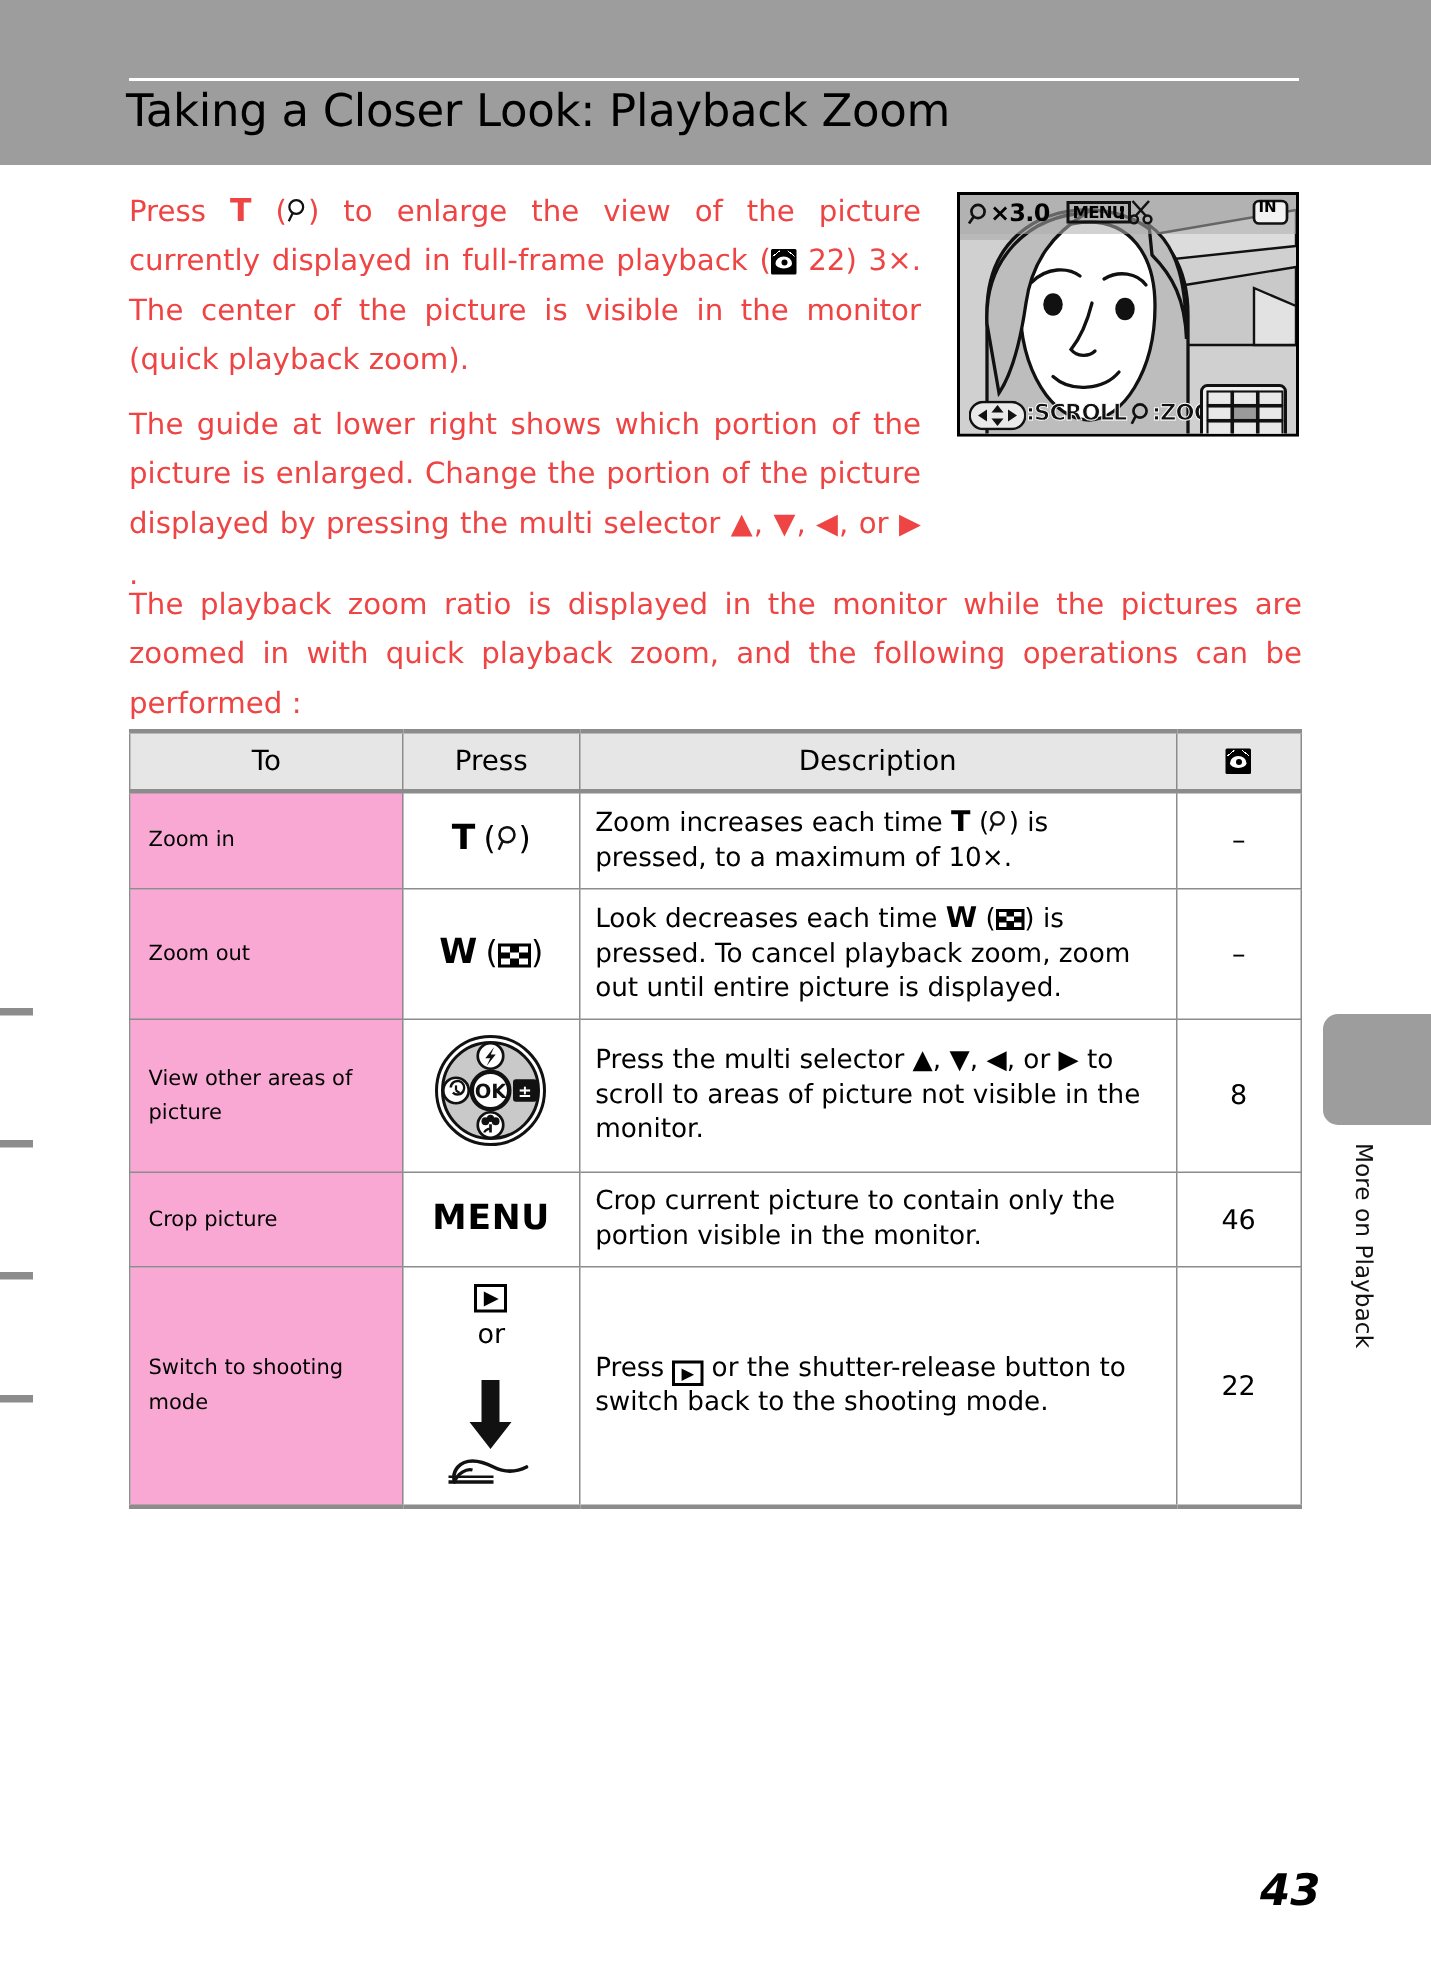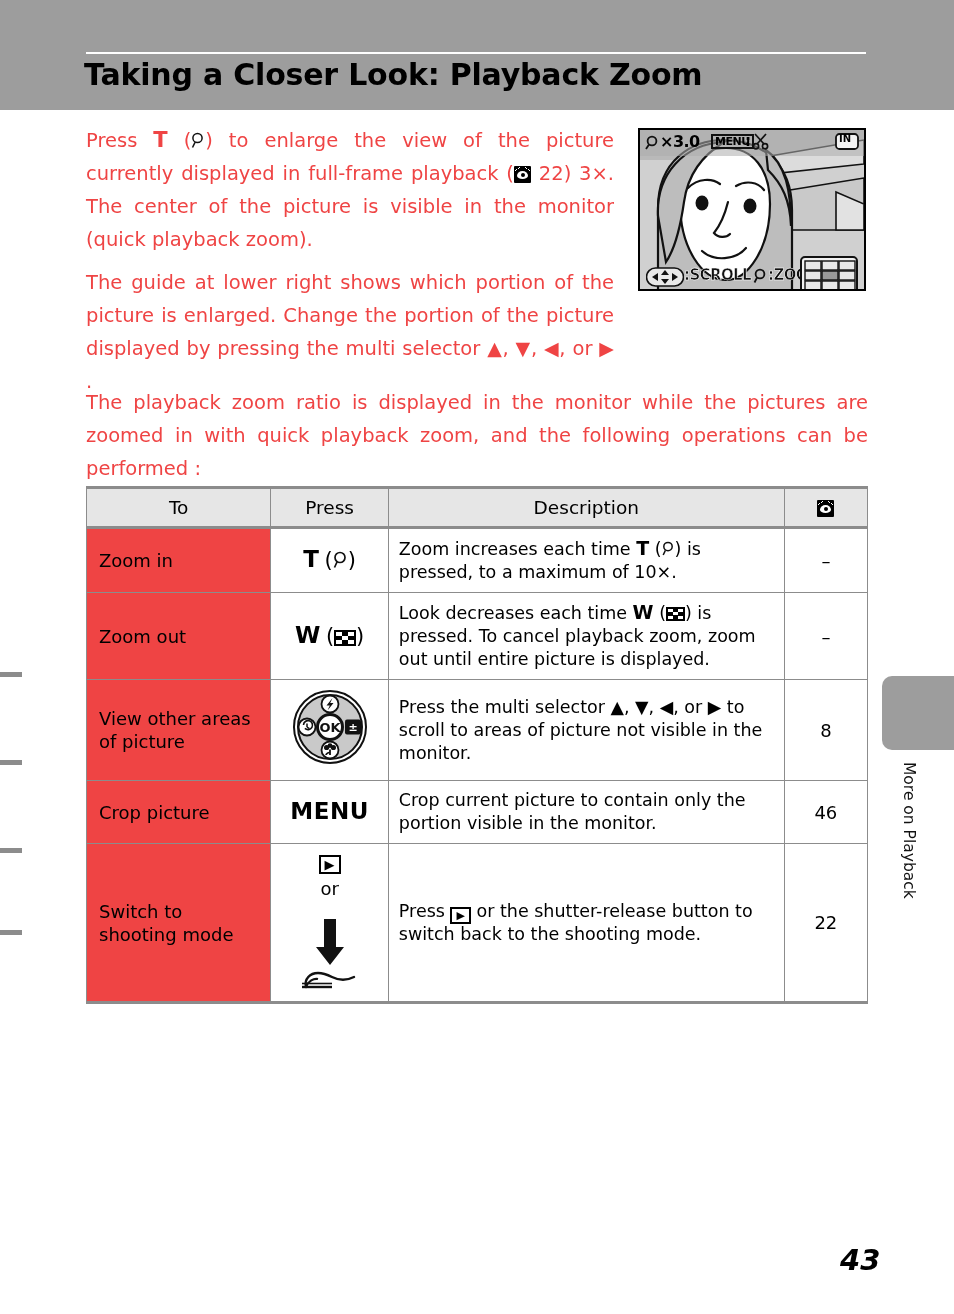--- a/index.html
+++ b/index.html
@@ -17,21 +17,21 @@
     position:absolute;left:0;top:0;width:954px;height:110px;
     background:#9d9d9d;
   }
   .header-rule{
     position:absolute;left:86px;top:52px;width:780px;height:2px;
     background:#ffffff;
   }
   .page-title{
     position:absolute;left:84px;top:58px;width:800px;
     font-family:"DejaVu Sans", sans-serif;
-    font-weight:bold;
+    font-weight:normal;
     font-size:30px;
     letter-spacing:-0.2px;
     color:#000;
     line-height:1.15;
   }
 
   
   .para{
     position:absolute;
     font-size:19.5px;
@@ -92,21 +92,21 @@
     font-weight:normal;
     background:#fff;
   }
   .tbl .topline td,.tbl .topline th{border-top:3px solid #8c8c8c;}
   .tbl tr.hdr th{
     background:#e6e6e6;text-align:center;font-size:18.5px;
     padding:7px 6px;
   }
   .tbl tr.hdr{border-bottom:3px solid #8c8c8c;}
   .tbl td.col-to{
-    background:#ef4444;width:178px;padding-left:12px;font-size:18px;
+    background:#f9a8d4;width:178px;padding-left:12px;font-size:14px;
   }
   .tbl td.col-press{
     width:100px;text-align:center;
   }
   .tbl td.col-desc{width:430px;text-align:left;}
   .tbl td.col-page{width:70px;text-align:center;font-size:18px;}
   .botline td{border-bottom:3px solid #8c8c8c;}
 
   .press-big{font-size:23px;font-weight:bold;}
   .press-paren{font-size:21px;font-weight:normal;}

